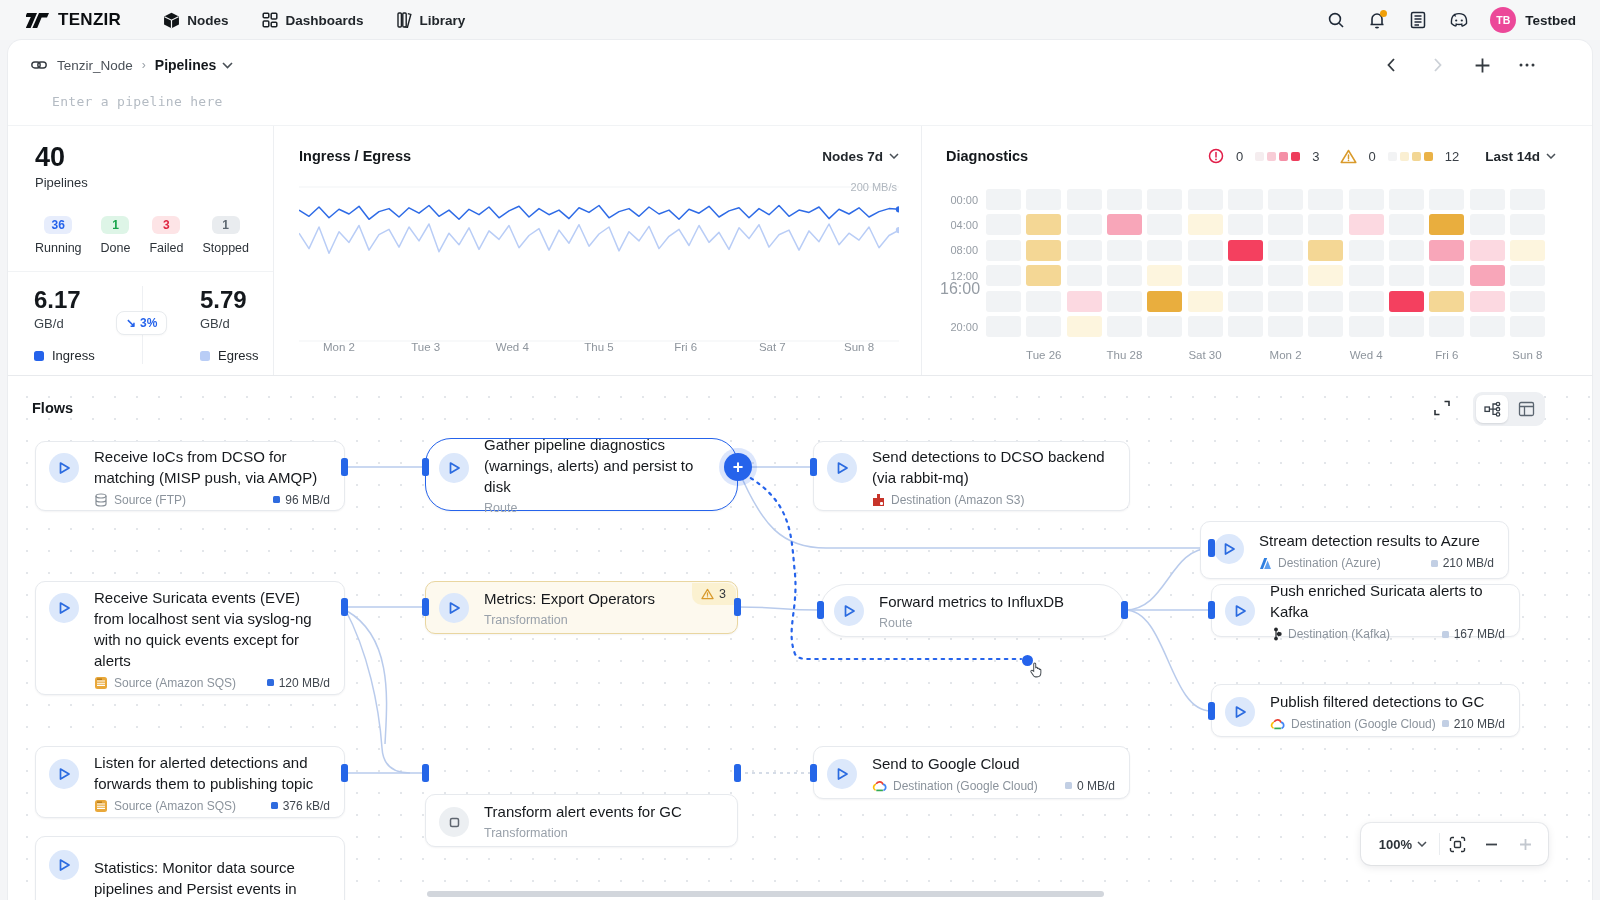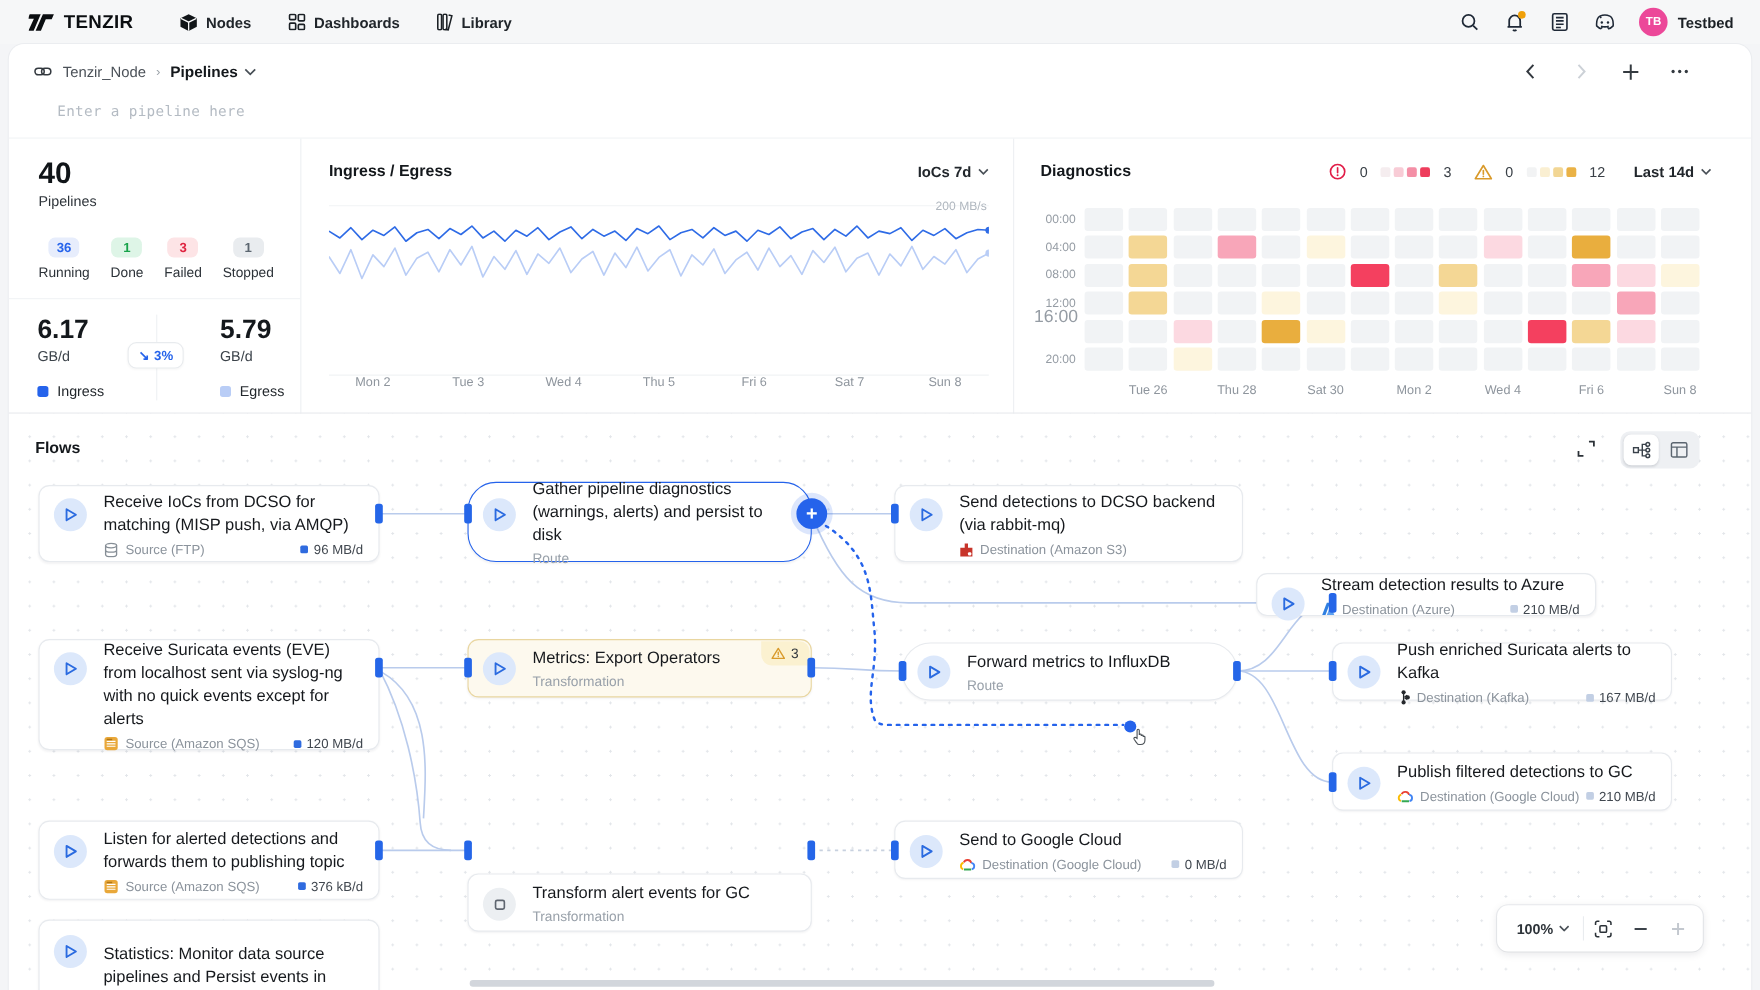--- a/index.html
+++ b/index.html
@@ -264,21 +264,21 @@
     <div class="legend-item" style="left:192px;">
       <span class="legend-sq" id="egr-sq" style="background: rgb(185, 205, 246);"></span>
       <span>Egress</span>
     </div>
   </div>
 
   <div class="panel-chart">
     <div class="panel-head">
       <span class="panel-title">Ingress / Egress</span>
       <span class="range-btn">
-        <span>IoCs 7d</span>
+        <span>Nodes 7d</span>
         <svg width="10" height="6" viewBox="0 0 10 6" fill="none" stroke="#495057" stroke-width="1.5">
             <path d="M1 1 L5 5 L9 1"></path>
           </svg>
       </span>
     </div>
     <div id="line-chart" class="abs" style="left:25px;top:52px;">
         <svg width="600" height="175">
           <line x1="0" y1="9" x2="600" y2="9" stroke="#f1f3f5" stroke-width="1"></line>
           <line x1="0" y1="163" x2="600" y2="163" stroke="#f1f3f5" stroke-width="1"></line>
           <text x="598" y="13" text-anchor="end" font-size="11" fill="#b0b7bf">200 MB/s</text>
@@ -527,21 +527,21 @@
               <svg width="13" height="14" viewBox="0 0 13 14">
                 <path d="M5 1 h3 v4 h4 v8 H1 V5 h4 Z" fill="#c7342a"></path>
                 <rect x="8" y="9" width="3" height="3" rx="1" fill="#fff"></rect>
               </svg>
             </span>
             <span>Destination (Amazon S3)</span>
           </span>
         </div>
       </div>
       <div class="handle" style="left:802px;top:82px;"></div>
-      <div class="fnode   " style="left:1134px;top:145px;width:309px;height:39px;">
+      <div class="fnode   " style="left:1192px;top:145px;width:309px;height:58px;">
         <span class="n-ic " style="top:12px">
           <svg width="13" height="14" viewBox="0 0 13 14">
             <path d="M2.5 2 L11 7 L2.5 12 Z" fill="none" stroke="#2b6be0" stroke-width="1.7" stroke-linejoin="round"></path>
           </svg>
         </span>
         <div class="n-title">Stream detection results to Azure</div>
         <div class="n-sub">
           <span class="sl">
             <span>
               <svg width="13" height="13" viewBox="0 0 13 13">
@@ -551,21 +551,21 @@
             </span>
             <span>Destination (Azure)</span>
           </span>
           <span class="sr">
             <span class="m-sq" style="background:#c2cfe4"></span>
             <span>210 MB/d</span>
           </span>
         </div>
       </div>
       <div class="handle" style="left:1200px;top:163px;"></div>
-      <div class="fnode   " style="left:27px;top:205px;width:310px;height:101px;">
+      <div class="fnode   " style="left:27px;top:205px;width:310px;height:114px;">
         <span class="n-ic " style="top:11px">
           <svg width="13" height="14" viewBox="0 0 13 14">
             <path d="M2.5 2 L11 7 L2.5 12 Z" fill="none" stroke="#2b6be0" stroke-width="1.7" stroke-linejoin="round"></path>
           </svg>
         </span>
         <div class="n-title">Receive Suricata events (EVE) from localhost sent via syslog-ng with no quick events except for alerts</div>
         <div class="n-sub">
           <span class="sl">
             <span>
               <svg width="14" height="14" viewBox="0 0 14 14">

